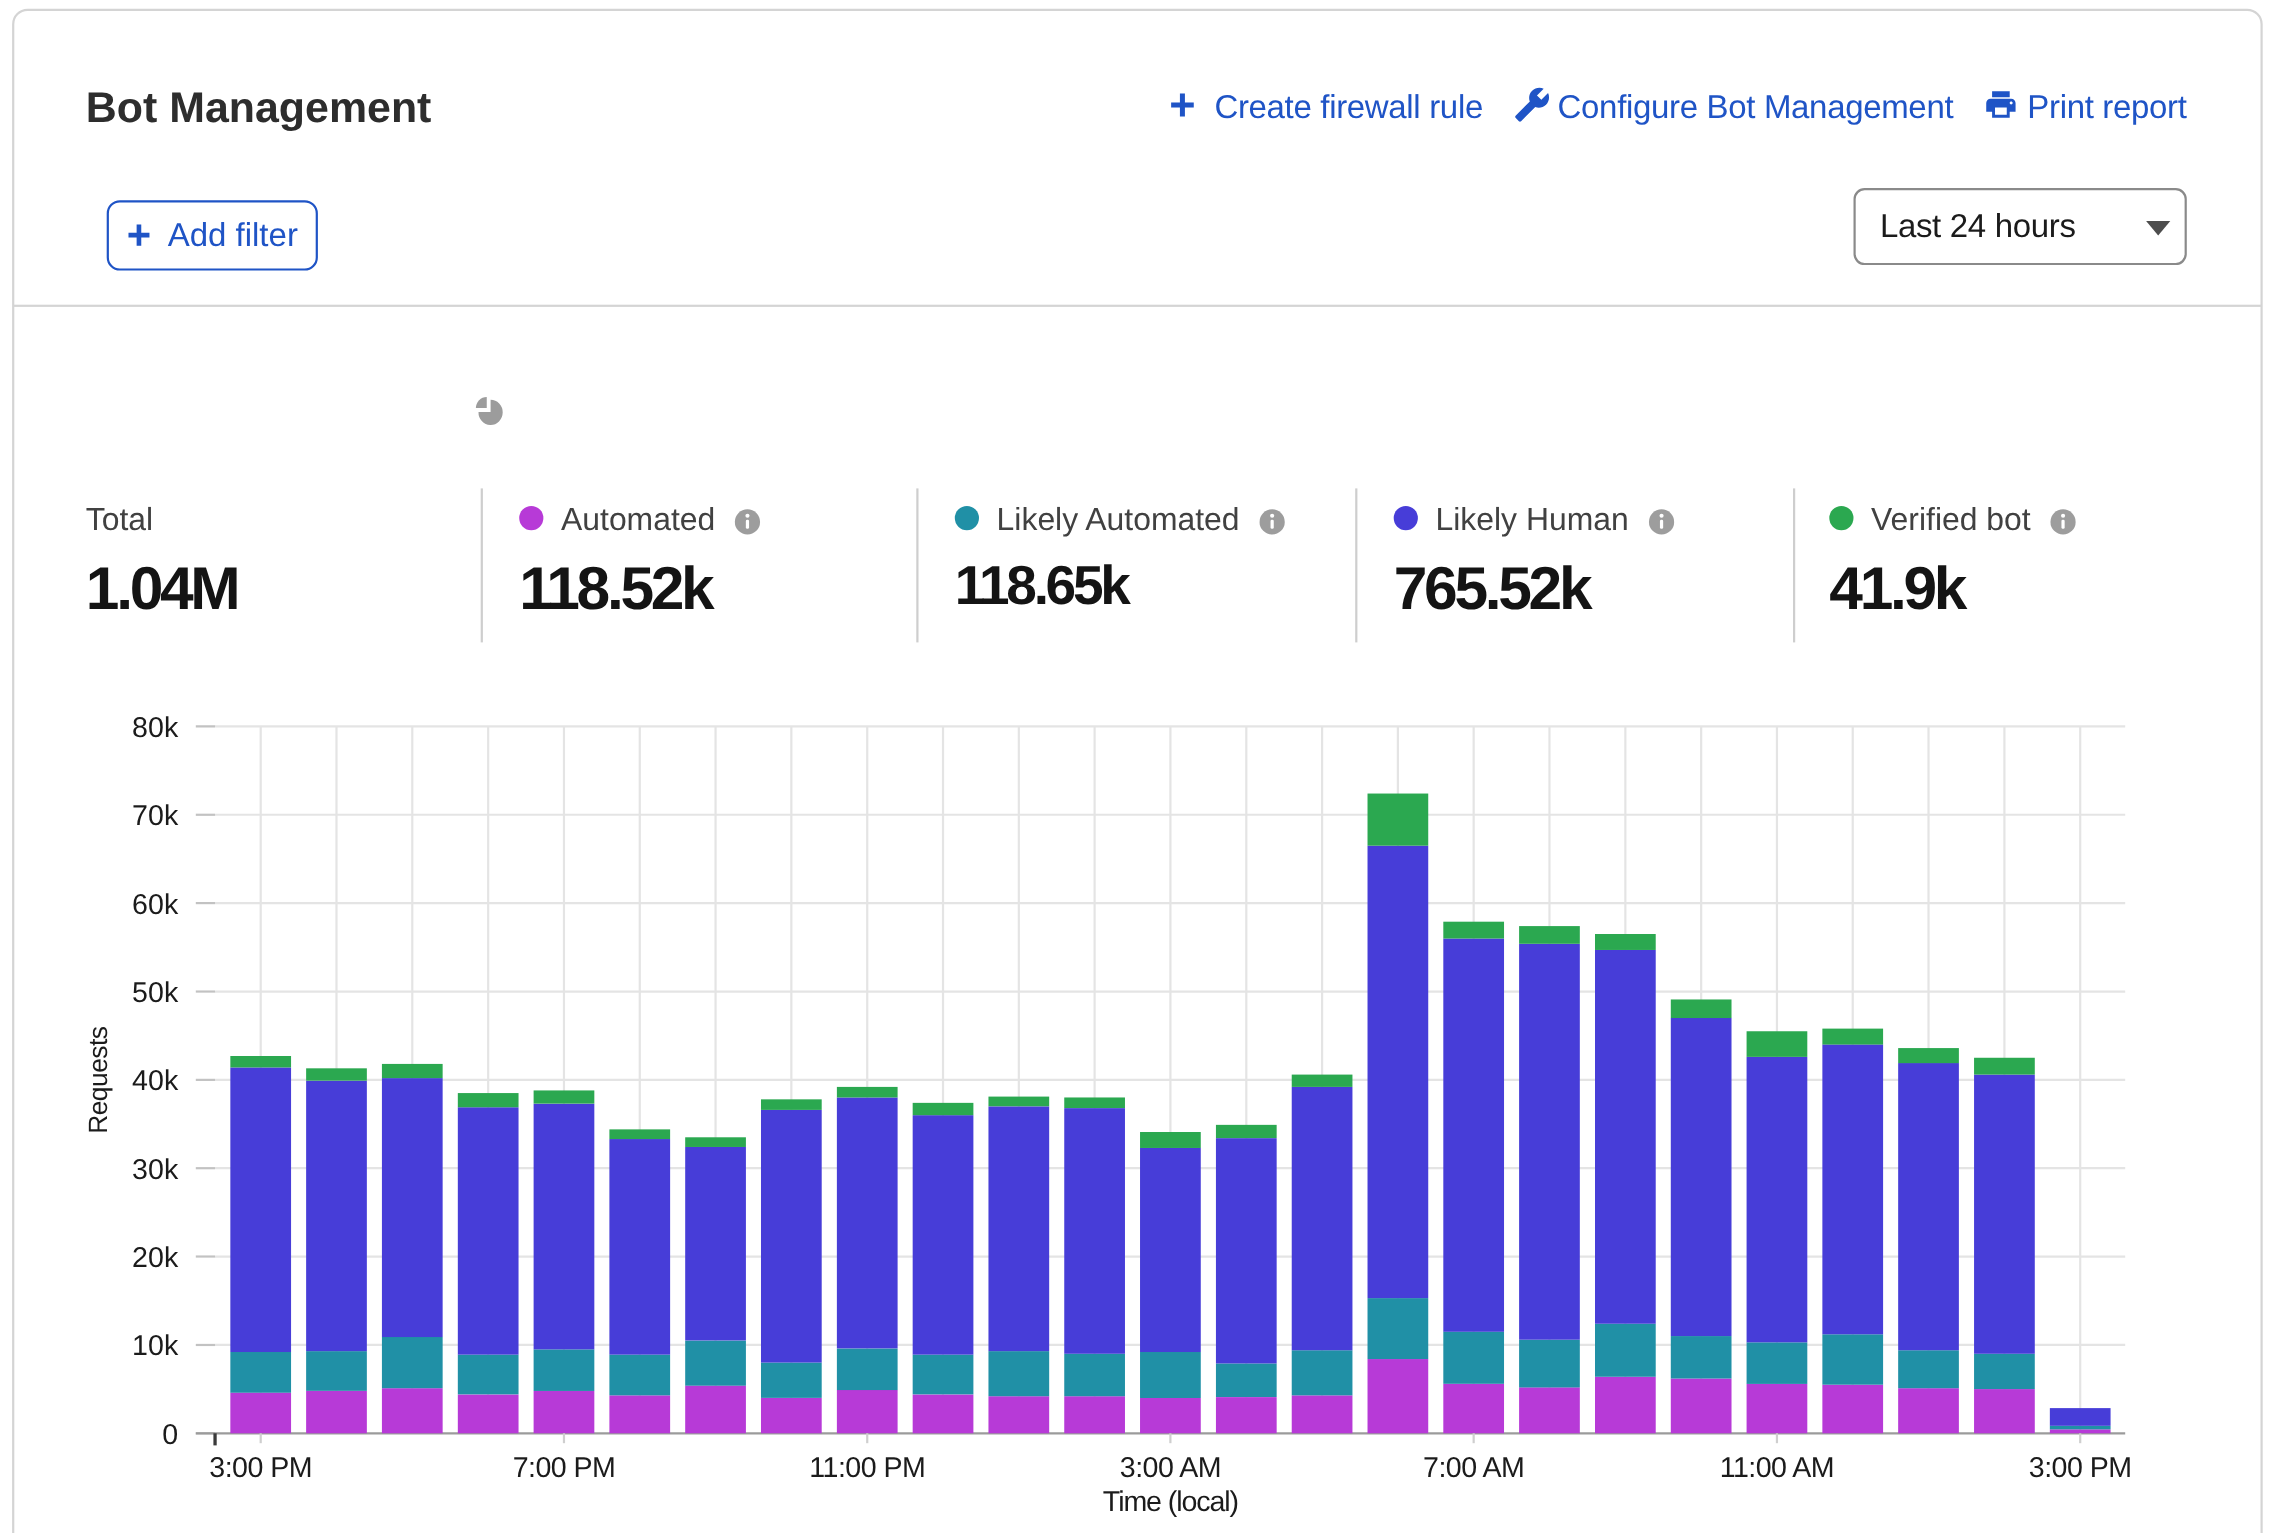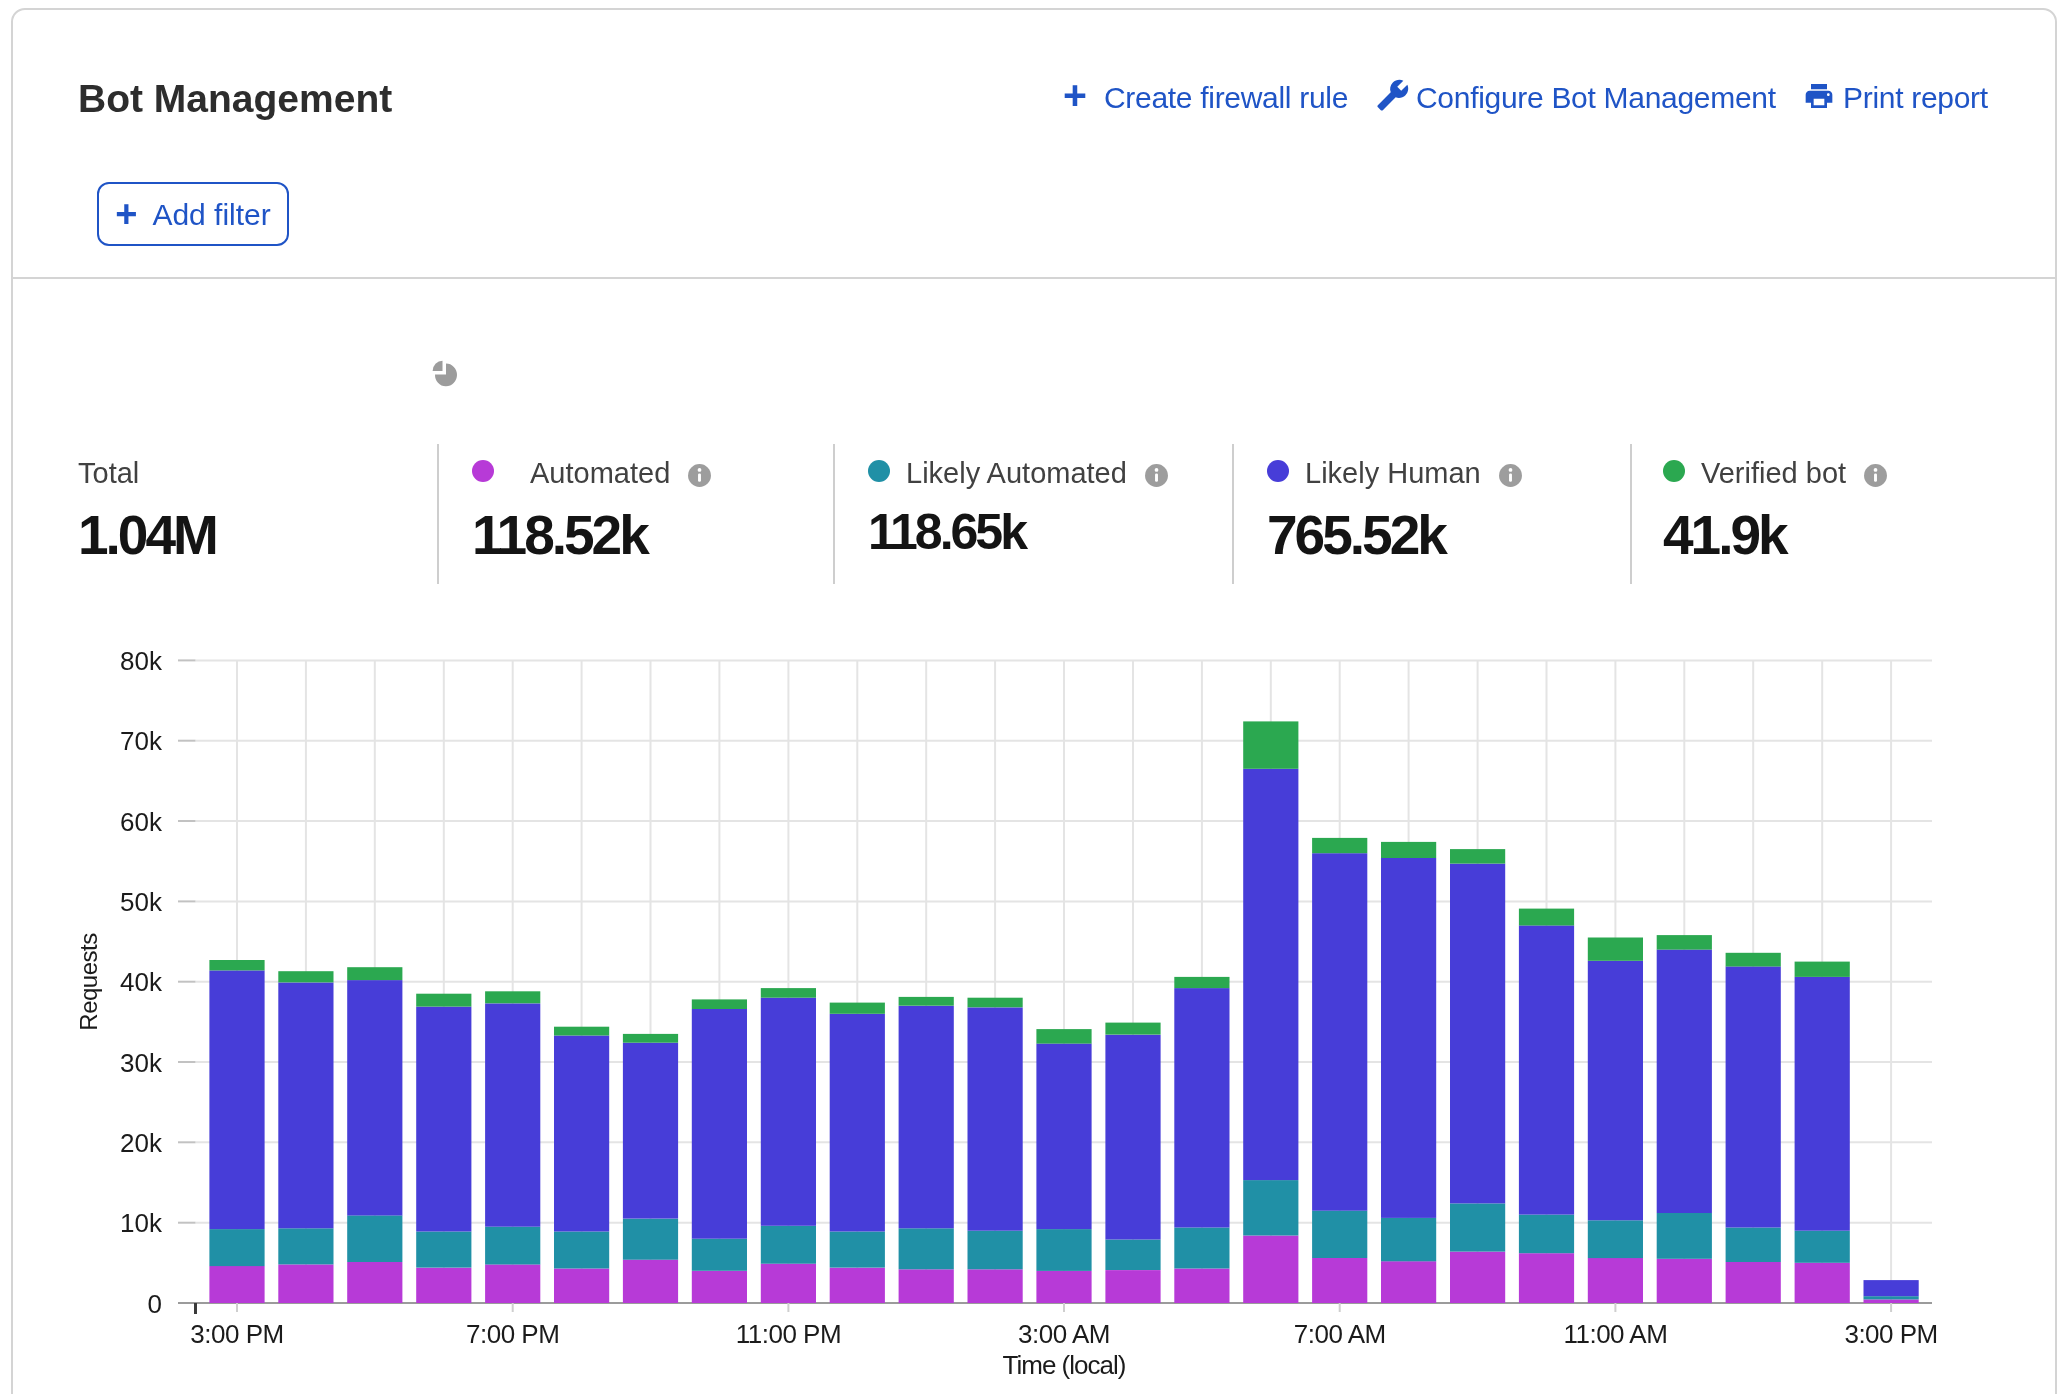--- a/index.html
+++ b/index.html
@@ -27,34 +27,37 @@
     <span style="position:absolute;left:1803px;top:1px;"><svg width="32" height="32" viewBox="0 0 24 24" style="vertical-align:-6px">
           <path fill="#1f54c6" d="M19 8H5c-1.7 0-3 1.3-3 3v6h4v4h12v-4h4v-6c0-1.7-1.3-3-3-3zm-3 11H8v-5h8v5zm3-7c-.6 0-1-.4-1-1s.4-1 1-1 1 .4 1 1-.4 1-1 1zm-1-9H6v4h12V3z"></path>
         </svg></span>
     <span style="position:absolute;left:1843px;top:3px;">Print report</span>
   </div>
 
   <div style="position:absolute;left:77px;top:182px;width:192px;height:64px;border:2px solid #1f54c6;border-radius:12px;font-size:30px;color:#1f54c6;line-height:60px;text-align:center;margin-left:20px;">
     <span style="font-size:38px;font-weight:700;vertical-align:-2px;">+</span>&nbsp; Add filter
   </div>
 
+  <div style="position:absolute;left:1685px;top:171px;width:303px;height:70px;border:2px solid #8a8a8a;border-radius:10px;font-size:30px;letter-spacing:-0.3px;color:#1b1b1b;line-height:66px;padding-left:22px;">Last 24 hours
+    <span style="position:absolute;right:13px;top:28px;width:0;height:0;border-left:11px solid transparent;border-right:11px solid transparent;border-top:13px solid #4d4d4d;"></span>
+  </div>
 
   <div style="position:absolute;left:12px;top:277px;width:2044px;height:2px;background:#d4d4d4;"></div>
 
   <div style="position:absolute;left:431px;top:360px;"><svg width="27" height="29" viewBox="0 0 27 29">
         <path fill="#9c9c9c" d="M15 14.5 L15 3.5 A 11 11.4 0 1 1 4 14.5 Z"></path>
         <path fill="#9c9c9c" d="M11.5 11 L1.6 11 A 9.9 10.3 0 0 1 11.5 0.8 Z"></path>
       </svg></div>
 
 <div style="position:absolute;left:78px;top:457px;">
       <div style="position:relative;font-size:29px;color:#414141;white-space:nowrap;"><span style="margin-left:0px;">Total</span></div>
       <div style="position:absolute;left:0;top:46px;font-size:55px;font-weight:700;color:#141414;white-space:nowrap;letter-spacing:-3px;">1.04M</div>
     </div>
 <div style="position:absolute;left:472px;top:457px;">
-      <div style="position:relative;font-size:29px;color:#414141;white-space:nowrap;"><span style="position:absolute;left:0;top:3px;width:22px;height:22px;border-radius:50%;background:#b73ad7;"></span><span style="margin-left:58px;">Automated</span><span style="margin-left:17px;"><svg width="25" height="25" viewBox="0 0 24 24" style="vertical-align:-5px">
+      <div style="position:relative;font-size:29px;color:#414141;white-space:nowrap;"><span style="position:absolute;left:0;top:3px;width:22px;height:22px;border-radius:50%;background:#b73ad7;"></span><span style="margin-left:38px;">Automated</span><span style="margin-left:17px;"><svg width="25" height="25" viewBox="0 0 24 24" style="vertical-align:-5px">
             <circle cx="12" cy="12" r="11" fill="#9d9d9d"></circle>
             <rect x="10.6" y="10" width="2.8" height="8" rx="1.2" fill="#fff"></rect>
             <circle cx="12" cy="6.6" r="1.8" fill="#fff"></circle>
           </svg></span></div>
       <div style="position:absolute;left:0;top:46px;font-size:55px;font-weight:700;color:#141414;white-space:nowrap;letter-spacing:-3px;">118.52k</div>
     </div>
 <div style="position:absolute;left:868px;top:457px;">
       <div style="position:relative;font-size:29px;color:#414141;white-space:nowrap;"><span style="position:absolute;left:0;top:3px;width:22px;height:22px;border-radius:50%;background:#2090a6;"></span><span style="margin-left:38px;">Likely Automated</span><span style="margin-left:17px;"><svg width="25" height="25" viewBox="0 0 24 24" style="vertical-align:-5px">
             <circle cx="12" cy="12" r="11" fill="#9d9d9d"></circle>
             <rect x="10.6" y="10" width="2.8" height="8" rx="1.2" fill="#fff"></rect>

